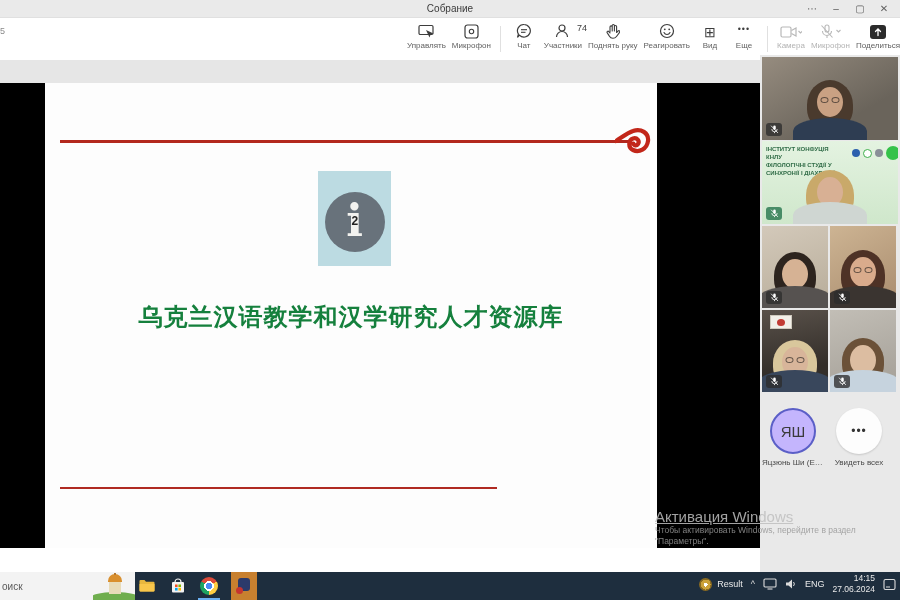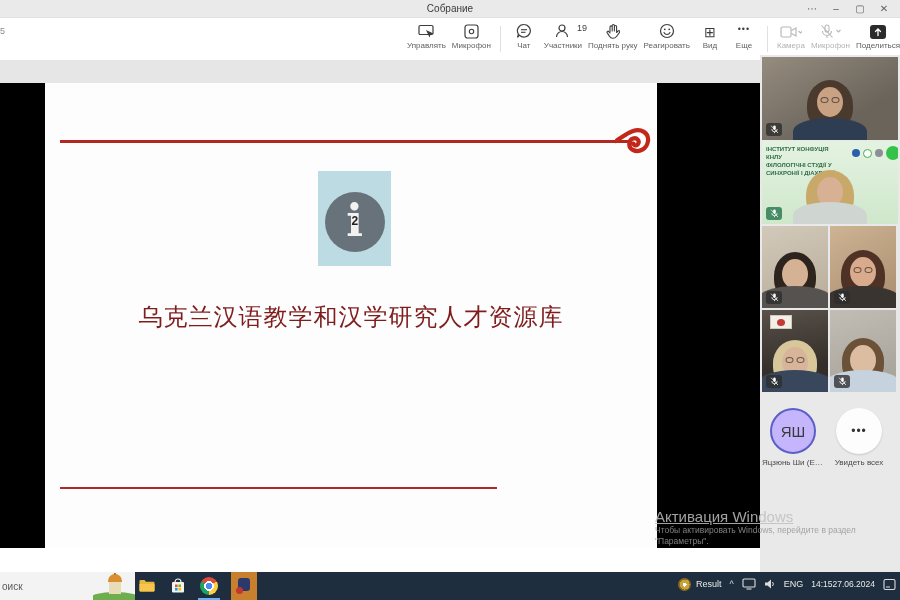--- a/index.html
+++ b/index.html
@@ -32,21 +32,21 @@
   .share-top{position:absolute;left:0;top:60px;width:760px;height:23px;background:#e6e6e6;}
   .stage{position:absolute;left:0;top:83px;width:760px;height:465px;background:#000;}
   .slide{position:absolute;left:45px;top:0;width:612px;height:465px;background:#fdfdfd;}
   .slide-title{position:absolute;left:20px;top:15px;width:580px;font-size:18px;letter-spacing:1px;color:#1f1f1f;font-weight:bold;}
   .slide-rule{position:absolute;left:15px;top:57px;width:570px;height:2.5px;background:#b3281e;}
   .slide-swirl{position:absolute;left:570px;top:42px;}
   .info-art{position:absolute;left:273px;top:88px;width:73px;height:95px;background:#bcdbe2;display:flex;justify-content:center;}
   .info-circle{position:relative;margin-top:21px;width:60px;height:60px;border-radius:50%;background:#68727b;display:flex;align-items:center;justify-content:center;}
   .info-i{font-family:"DejaVu Serif",serif;font-weight:bold;font-size:44px;color:#f2f2ef;line-height:1;margin-top:-2px;}
   .info-2{position:absolute;left:27px;top:22px;font-size:12px;font-weight:bold;color:#222;}
-  .slide-body{position:absolute;left:0;top:218px;width:100%;text-align:center;font-size:24px;letter-spacing:1px;color:#7f1d1d;}
+  .slide-body{position:absolute;left:0;top:218px;width:100%;text-align:center;font-size:24px;letter-spacing:1px;color:#15803d;font-weight:bold;}
   .slide-rule2{position:absolute;left:15px;top:404px;width:437px;height:2px;background:#b02a22;}
 
   .share-bottom{position:absolute;left:0;top:548px;width:760px;height:24px;background:#efefef;}
   .pill{position:absolute;top:6px;height:15px;background:#767676;border-radius:9px;color:#f2f2f2;font-size:9px;display:flex;align-items:center;justify-content:center;}
   .pill1{left:-12px;width:68px;padding-left:12px;}
   .pill2{left:64px;width:66px;gap:20px;}
   .pill2 span{font-size:11px;line-height:11px;}
 
   
   .sidebar{position:absolute;left:760px;top:55px;width:140px;height:517px;background:#e9e9e9;}
@@ -97,21 +97,21 @@
   .orange-app{width:26px;height:28px;background:#c8802f;display:flex;align-items:center;justify-content:center;}
   .oa-glyph{position:relative;width:16px;height:16px;}
   .oa-glyph .navy{position:absolute;left:2px;top:0;width:12px;height:13px;border-radius:3px;background:#2b3a6b;}
   .oa-glyph .red{position:absolute;left:0;bottom:0;width:7px;height:7px;border-radius:50%;background:#c43430;}
 
   .tray{position:absolute;right:4px;top:0;height:24px;display:flex;align-items:center;gap:8px;}
   .tray-app{display:flex;align-items:center;gap:5px;}
   .tray-gold{width:13px;height:13px;border-radius:50%;background:radial-gradient(circle,#fff 0 2px,#caa13a 2px 5px,#8a6a20 5px 6.5px);}
   .tray-text{font-size:9px;color:#eaeaea;}
   .tray-chevron{font-size:9px;color:#dcdcdc;}
-  .clock{display:flex;flex-direction:row;align-items:flex-end;line-height:1.25;}
+  .clock{display:flex;flex-direction:column;align-items:flex-end;line-height:1.25;}
   .clock span{font-size:8.5px;color:#eaeaea;}
 
   svg{display:block;}
 </style>
 </head>
 <body>
 
 <div id="app">
 
   <div class="titlebar">
@@ -155,21 +155,21 @@
           <svg width="16" height="16" viewBox="0 0 16 16">
               <path d="M8,1.5 a6.3,6.3 0 1 1 -4.6,10.6 L1.5,14.5 l0.9,-3.4 A6.3,6.3 0 0 1 8,1.5 Z" fill="none" stroke="#3d3d3d" stroke-width="1.2"></path>
               <line x1="5" y1="6.7" x2="11" y2="6.7" stroke="#3d3d3d" stroke-width="1.1"></line>
               <line x1="5" y1="9.3" x2="9.5" y2="9.3" stroke="#3d3d3d" stroke-width="1.1"></line>
             </svg>
         </span>
         <span class="tb-label">Чат</span>
       </div>
 
       <div class="tb-btn">
-        <span class="badge45">19</span>
+        <span class="badge45">74</span>
         <span class="tb-ico">
           <svg width="15" height="16" viewBox="0 0 15 16">
               <circle cx="7" cy="5" r="3" fill="none" stroke="#3d3d3d" stroke-width="1.2"></circle>
               <path d="M1.5,14 a5.5,5.5 0 0 1 11,0" fill="none" stroke="#3d3d3d" stroke-width="1.2"></path>
             </svg>
         </span>
         <span class="tb-label">Участники</span>
       </div>
 
       <div class="tb-btn">

